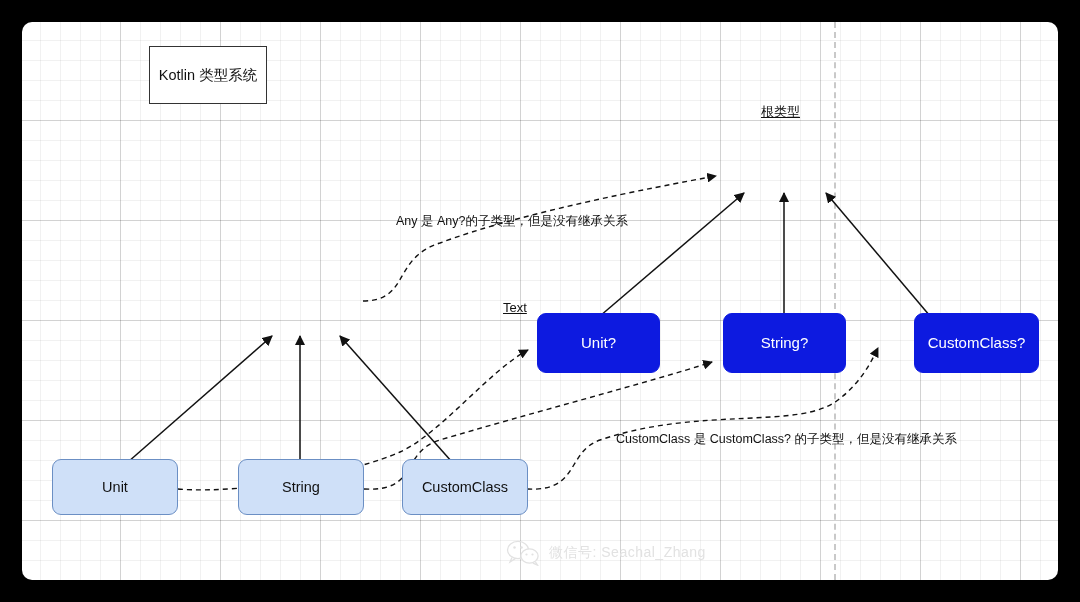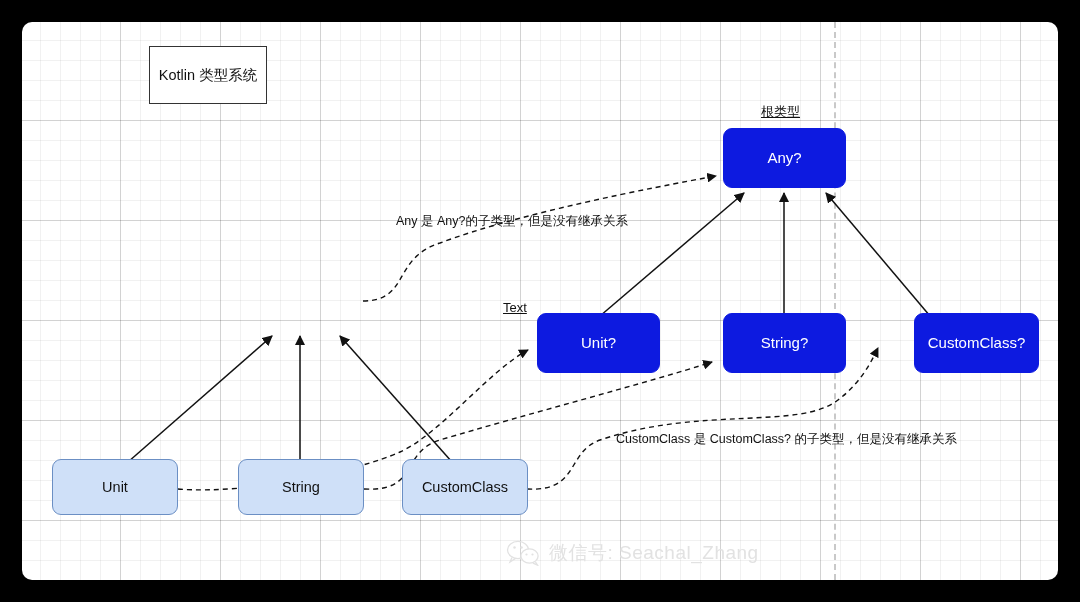--- a/index.html
+++ b/index.html
@@ -24,21 +24,21 @@
   .n-blue{background:#0d1ae0;border:1.5px solid #0d1ae0;border-radius:9px;
           color:#ffffff;font-size:15px;}
   .n-title{background:#fff;border:1.6px solid #333;border-radius:0;
            color:#111;font-size:14.5px;}
   .lbl{position:absolute;color:#111;white-space:nowrap;}
   .lbl-small{font-size:12.5px;margin-left:24px;}
   .lbl-mid{font-size:13px;text-decoration:underline;}
   .guide{position:absolute;top:22px;left:834px;width:0;height:558px;
          border-left:2px dashed #c9c9c9;}
   #watermark{position:absolute;left:506px;top:540px;display:flex;align-items:center;
-             gap:9px;color:#e2e2e2;font-size:19px;white-space:nowrap;
+             gap:9px;color:#e2e2e2;font-size:14px;white-space:nowrap;
              letter-spacing:.5px;}
   #watermark svg{display:block;}
 </style>
 </head>
 <body>
 
 <div id="stage">
   <div id="canvas">
     <div id="grid"></div>
   </div>
@@ -71,23 +71,20 @@
       <path d="M527,489 C580,492 566,452 600,440 C700,406 800,430 838,400 C862,382 872,360 878,348"></path>
     </g>
   </svg>
 
   <div class="node n-title" style="left:149px;top:46px;width:118px;height:58px;">
     <span>Kotlin 类型系统</span>
   </div>
 
   <div class="lbl lbl-mid" style="left:761px;top:103px;">根类型</div>
 
-  <div class="node n-blue" style="left:723px;top:128px;width:123px;height:60px;">
-    <span>Any?</span>
-  </div>
 
   <div class="lbl lbl-small" style="left:372px;top:213px;">Any 是 Any?的子类型，但是没有继承关系</div>
 
 
   <div class="lbl lbl-mid" style="left:503px;top:300px;">Text</div>
 
   <div class="node n-blue" style="left:537px;top:313px;width:123px;height:60px;">
     <span>Unit?</span>
   </div>
   <div class="node n-blue" style="left:723px;top:313px;width:123px;height:60px;">

